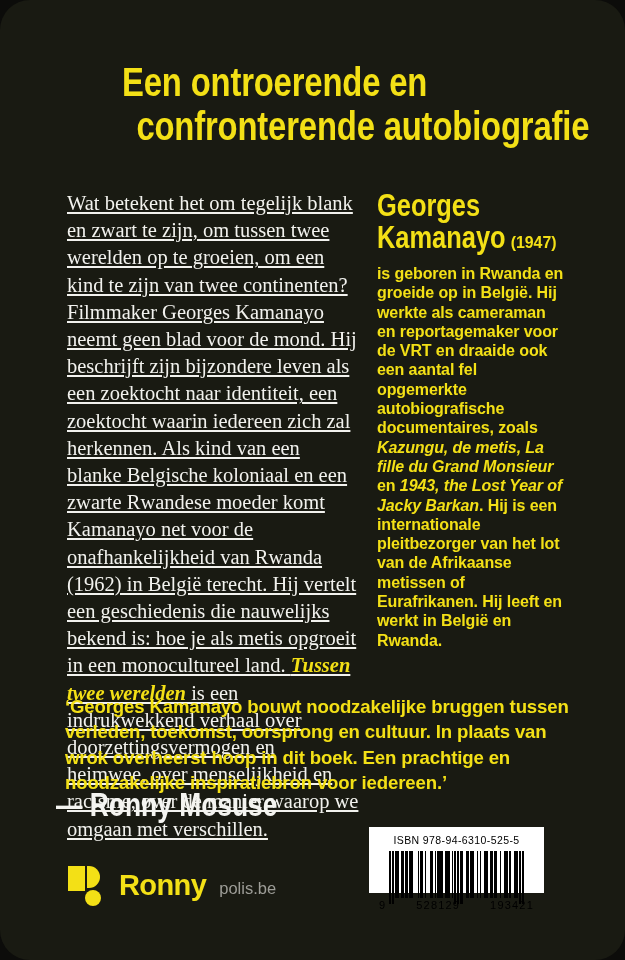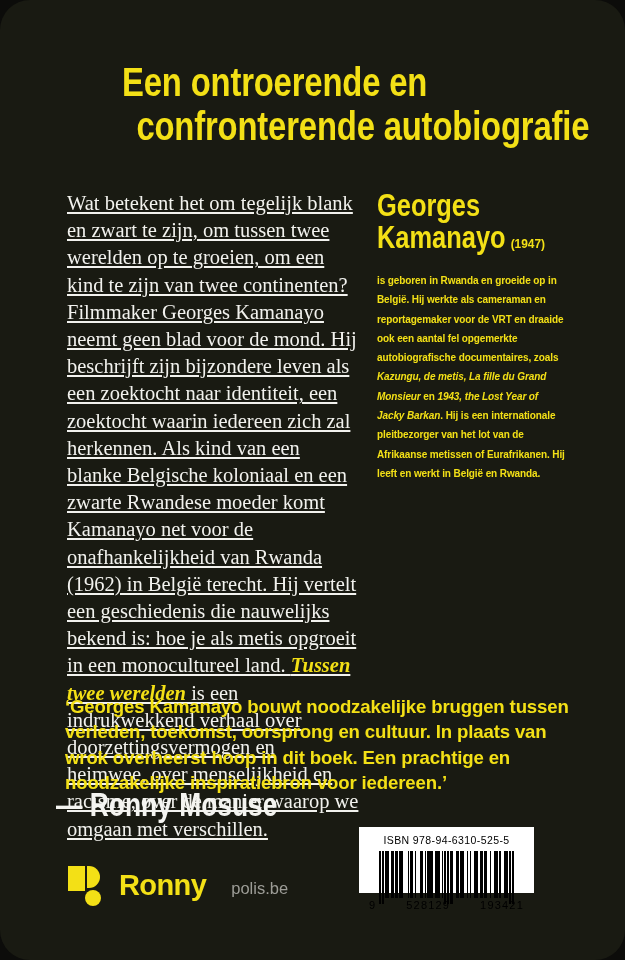--- a/index.html
+++ b/index.html
@@ -69,31 +69,31 @@
     line-height: 32px;
     transform: scaleX(0.82);
     transform-origin: left top;
     white-space: nowrap;
     width: 232px;
   }
   .author-name .nm { display: block; }
   .author-year {
     font-family: "Liberation Sans", sans-serif;
     font-weight: bold;
-    font-size: 12px;
+    font-size: 16px;
     transform: scaleX(1.21);
     transform-origin: left bottom;
     display: inline-block;
     margin-left: 6px;
   }
   .author-bio {
-    margin-top: 11px;
-    font-family: "Liberation Sans", sans-serif;
-    font-weight: bold;
-    font-size: 10px;
+    margin-top: 5px;
+    font-family: "Liberation Sans", sans-serif;
+    font-weight: bold;
+    font-size: 16px;
     line-height: 19.3px;
     letter-spacing: -0.1px;
   }
   .author-bio em { font-style: italic; }
 
   
   .quote {
     position: absolute;
     left: 65px;
     top: 694px;
@@ -154,31 +154,31 @@
   }
   .logo-word {
     margin-left: 9px;
     color: #f3e016;
     font-family: "Liberation Sans", sans-serif;
     font-weight: bold;
     font-size: 29px;
     letter-spacing: -0.6px;
   }
   .logo-url {
-    margin-left: 25px;
+    margin-left: 13px;
     color: #9d9d97;
     font-family: "Liberation Sans", sans-serif;
     font-size: 16.5px;
     padding-top: 6px;
   }
 
   
   .barcode-box {
     position: absolute;
-    left: 359px;
+    left: 369px;
     top: 827px;
     width: 175px;
     height: 66px;
     background: #ffffff;
     box-sizing: border-box;
     padding: 7px 9px 4px 9px;
   }
   .isbn-text {
     color: #000;
     font-family: "Liberation Sans", sans-serif;

